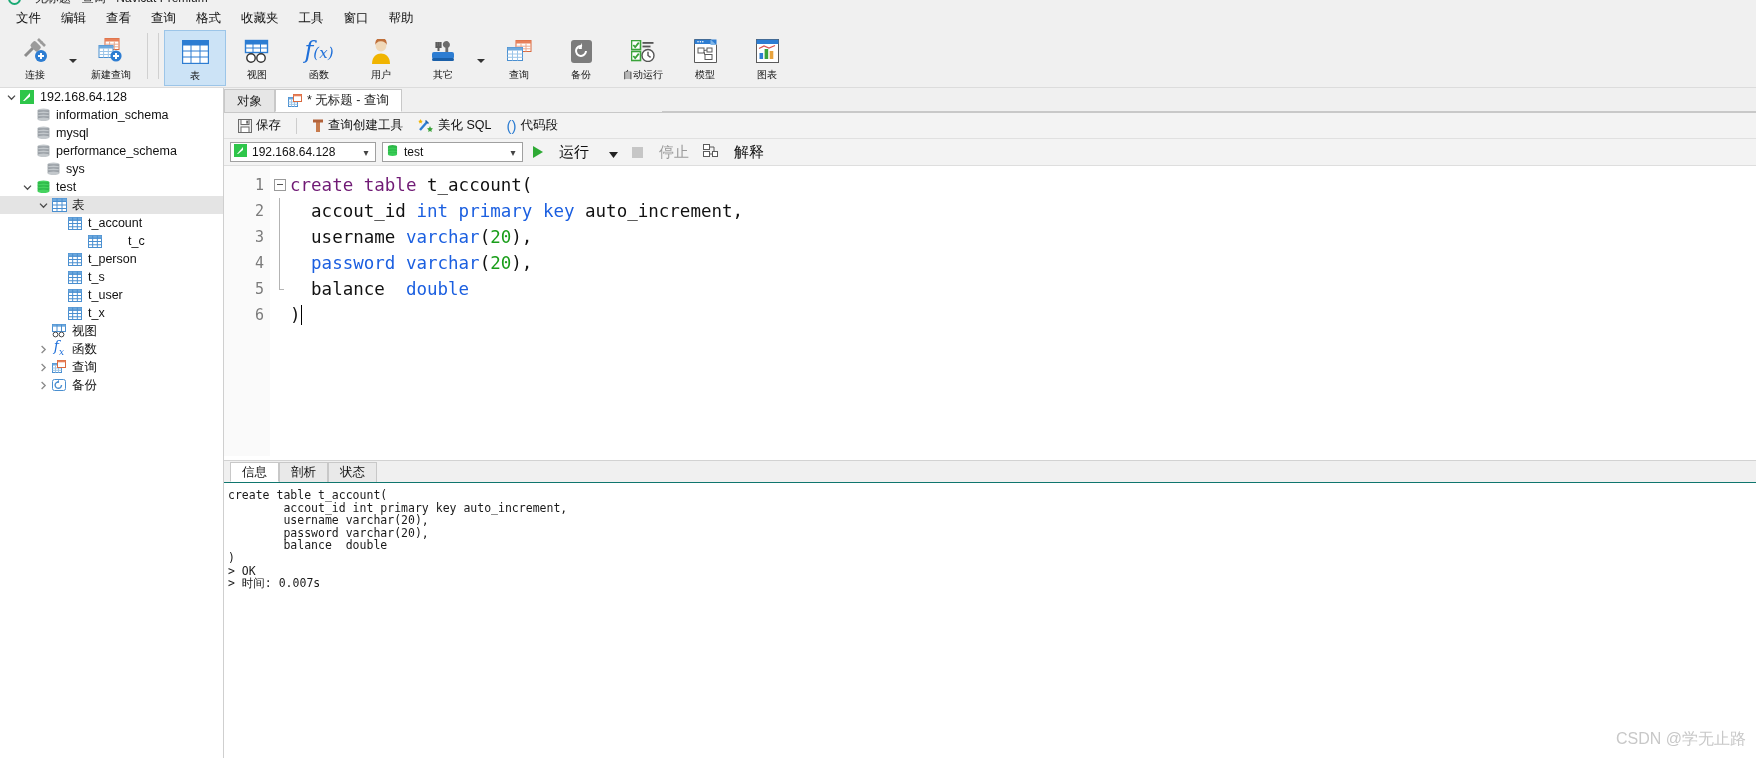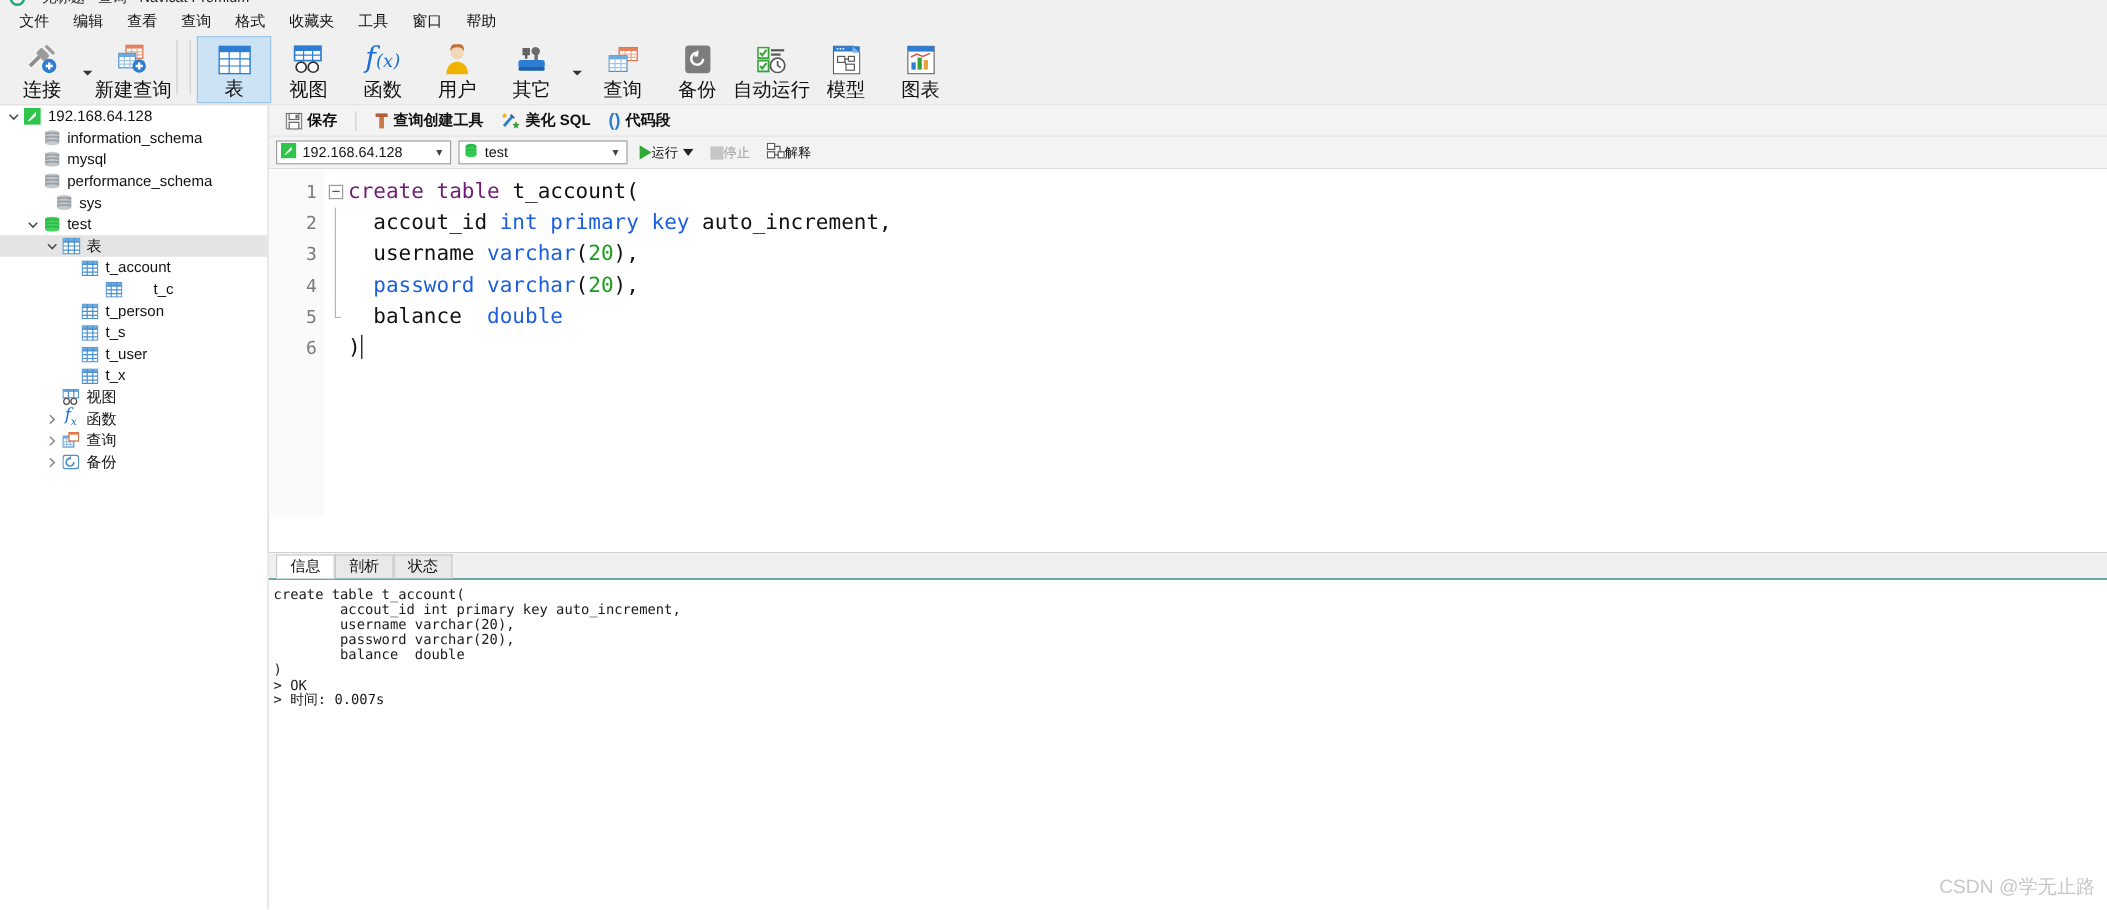--- a/index.html
+++ b/index.html
@@ -54,21 +54,21 @@
     border-bottom: 1px solid #dcdcdc;
   }
   .tb-btn {
     width: 62px; height: 56px;
     display: flex; flex-direction: column; align-items: center;
     justify-content: flex-start; padding-top: 5px;
     box-sizing: border-box; cursor: default;
   }
   .tb-btn.sel { background: #cce3f6; border: 1px solid #9cc5e8; }
   .tb-ico { height: 32px; display: flex; align-items: center; justify-content: center; }
-  .tb-lbl { font-size: 16px; color: #111; margin-top: 1px; white-space: nowrap; }
+  .tb-lbl { font-size: 10px; color: #111; margin-top: 1px; white-space: nowrap; }
   .tb-caret {
     width: 14px; height: 56px; display: flex; align-items: center;
     justify-content: center; padding-top: 6px; box-sizing: border-box;
   }
   .caret-dn {
     width: 0; height: 0; border-left: 4px solid transparent;
     border-right: 4px solid transparent; border-top: 4px solid #333;
   }
   .tb-sep {
     width: 1px; height: 46px; background: #d0d0d0; margin: 3px 5px 0 5px;
@@ -116,40 +116,40 @@
     margin-left: 260px;
   }
 
   .qtoolbar {
     height: 26px; background: #f3f3f3; border-bottom: 1px solid #e0e0e0;
     display: flex; align-items: center; padding-left: 8px; gap: 3px;
     box-sizing: border-box;
   }
   .q-btn {
     display: flex; align-items: center; gap: 4px; font-size: 12.5px;
-    color: #111; padding: 2px 6px; cursor: default; white-space: nowrap; font-weight: bold;
+    color: #111; padding: 2px 6px; cursor: default; white-space: nowrap;
   }
   .q-sep { width: 1px; height: 16px; background: #cdcdcd; margin: 0 6px; }
 
   .qbar2 {
     height: 27px; background: #f3f3f3; border-bottom: 1px solid #dedede;
     display: flex; align-items: center; padding-left: 6px; gap: 6px;
     box-sizing: border-box;
   }
   .combo {
     height: 20px; background: #fff; border: 1px solid #a0a0a0;
     display: flex; align-items: center; gap: 5px; padding: 0 2px 0 3px;
     box-sizing: border-box; font-size: 12px; color: #111; cursor: default;
   }
   .combo .cval { flex: 1; white-space: nowrap; overflow: hidden; }
   .combo .carr {
     width: 14px; text-align: center; color: #444; font-size: 10px;
   }
   .run-btn, .stop-btn, .expl-btn {
-    display: flex; align-items: center; gap: 0; font-size: 11px;
+    display: flex; align-items: center; gap: 16px; font-size: 15px;
     padding: 2px 4px; cursor: default; white-space: nowrap;
   }
   .run-btn { color: #111; }
   .stop-btn { color: #9a9a9a; text-align: center; }
   .expl-btn { color: #111; }
   .tri-right {
     width: 0; height: 0; border-top: 6px solid transparent;
     border-bottom: 6px solid transparent; border-left: 10px solid #2eaa35;
   }
   .sq-stop { width: 11px; height: 11px; background: #c6c6c6; }
@@ -694,20 +694,41 @@
             <path d="M9.5 7 A3.2 3.2 0 1 1 7 4" fill="none" stroke="#4a8fd0" stroke-width="1.4"></path>
             <path d="M7 1.7 L7 4.8 L4.3 4.8 Z" fill="#4a8fd0"></path>
           </svg>
         </span>
         <span class="tr-lbl">备份</span>
       </div>
     </div>
 
   <div class="work">
 
+    <div class="tabstrip" id="tabstrip">
+        <div class="tab">
+          <span>对象</span>
+        </div>
+        <div class="tab active">
+          <span style="display: inline-flex;">
+            <svg width="14" height="14" viewBox="0 0 14 14">
+              <rect x="0.5" y="3.5" width="9" height="9" fill="#fff" stroke="#4a8fd0"></rect>
+              <rect x="0.5" y="3.5" width="9" height="2" fill="#6ea9dd"></rect>
+              <line x1="3.5" y1="5.5" x2="3.5" y2="12.5" stroke="#9cc5e8"></line>
+              <line x1="6.5" y1="5.5" x2="6.5" y2="12.5" stroke="#9cc5e8"></line>
+              <line x1="0.5" y1="8" x2="9.5" y2="8" stroke="#9cc5e8"></line>
+              <line x1="0.5" y1="10.3" x2="9.5" y2="10.3" stroke="#9cc5e8"></line>
+              <rect x="5.5" y="0.5" width="8" height="7" fill="#fff" stroke="#d9693e"></rect>
+              <rect x="5.5" y="0.5" width="8" height="1.8" fill="#e8815b"></rect>
+            </svg>
+          </span>
+          <span>* 无标题 - 查询</span>
+        </div>
+        <div class="tab-rest"></div>
+      </div>
 
     <div class="qtoolbar" id="qtoolbar">
         <div class="q-btn">
           <span style="display: inline-flex; align-items: center;">
             <svg width="14" height="14" viewBox="0 0 14 14">
               <rect x="0.5" y="0.5" width="13" height="13" fill="#ededed" stroke="#6b6b6b"></rect>
               <rect x="3" y="0.5" width="8" height="5" fill="#fff" stroke="#6b6b6b"></rect>
               <rect x="3" y="8" width="8" height="5.5" fill="#fff" stroke="#6b6b6b"></rect>
               <rect x="8.2" y="1.6" width="2" height="3" fill="#6b6b6b"></rect>
             </svg>

